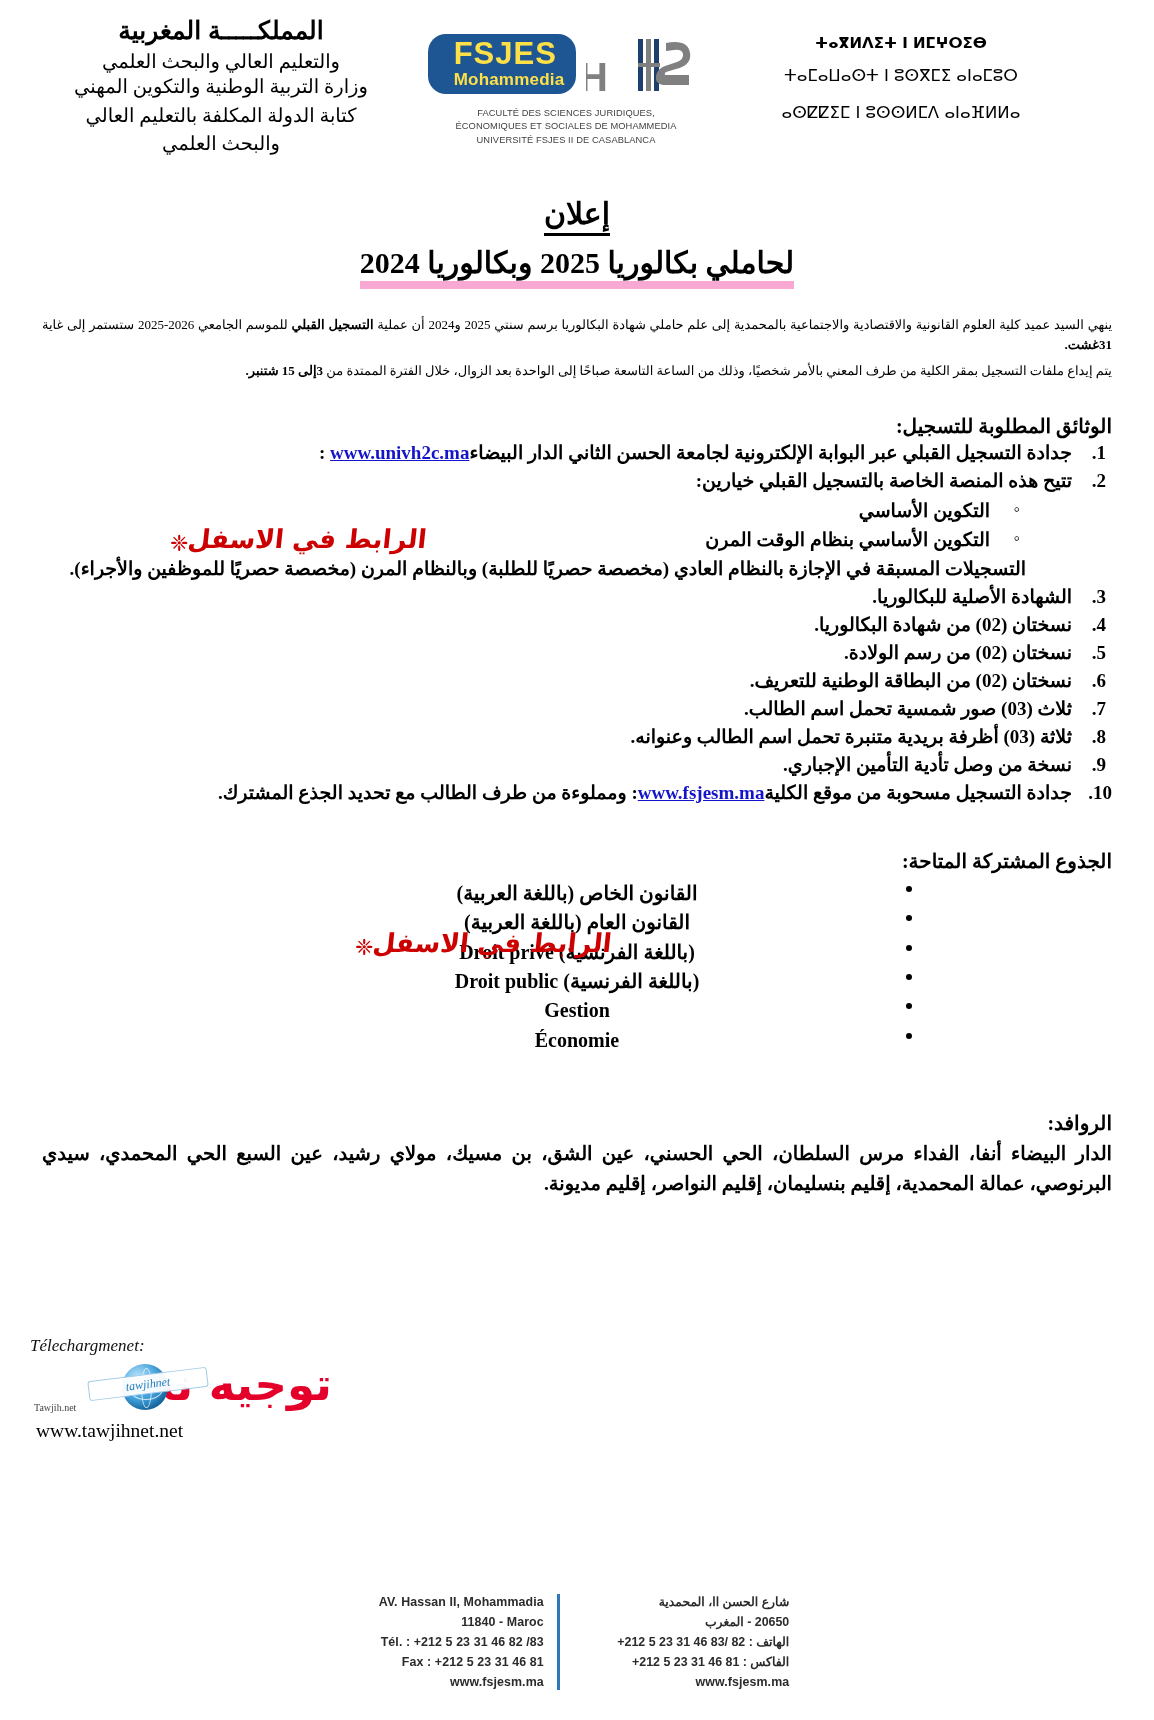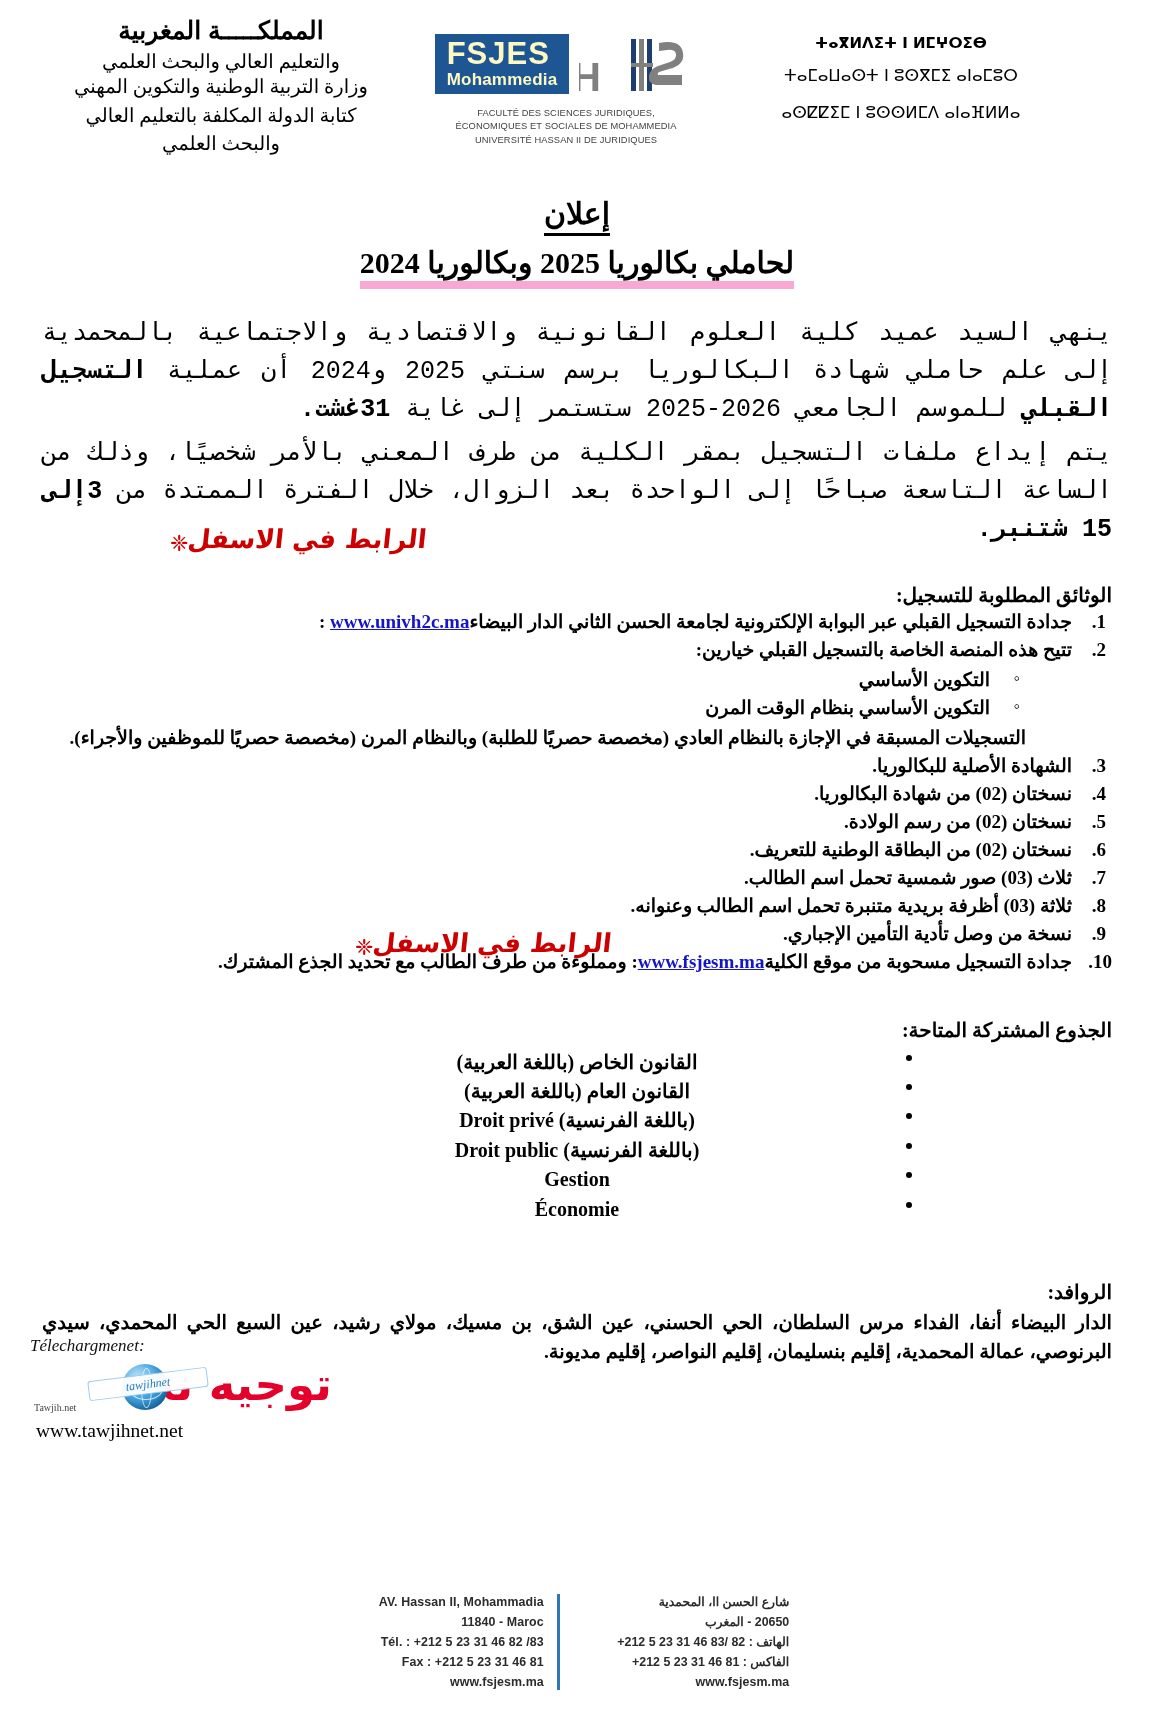--- a/index.html
+++ b/index.html
@@ -20,22 +20,22 @@
   .hdr-ar .kingdom { font-size: 25px; font-weight: bold; letter-spacing: 0px;
                      font-family: "Liberation Sans", sans-serif; margin-bottom: 4px; }
   .hdr-ar .ministry { font-size: 19.5px; line-height: 1.30; font-weight: 400; }
   .hdr-ar .secretariat { font-size: 19.5px; line-height: 1.30; margin-top: 3px; }
 
   .hdr-logo { width: 300px; display: flex; flex-direction: column; align-items: center;
               padding-top: 18px; }
   .logo-row { display: flex; align-items: center; height: 68px; }
   .uh2 { display: flex; align-items: flex-end; height: 62px; margin-left: 10px; position: relative; }
   .uh2 svg { display: block; }
-  .fsjes-box { background: #1d5693; color: #fef9c3; padding: 4px 12px 6px 12px;
-               font-family: "Liberation Sans", sans-serif; line-height: 1; text-align: left; }
+  .fsjes-box { background: #1d5693; color: #fde047; padding: 4px 12px 6px 26px;
+               font-family: "Liberation Sans", sans-serif; line-height: 1; text-align: left; border-radius: 18px; }
   .fsjes-box .l1 { font-size: 31px; font-weight: bold; letter-spacing: 1px; }
   .fsjes-box .l2 { font-size: 17px; font-weight: bold; letter-spacing: .2px; margin-top: 2px; }
   .logo-sub { text-align: center; font-family: "Liberation Sans", sans-serif;
               font-size: 9.3px; color: #3f3f3f; line-height: 1.45; margin-top: 9px;
               letter-spacing: .1px; direction: ltr; }
 
   .hdr-tif { width: 370px; text-align: center; direction: ltr; padding-top: 22px;
              font-family: "DejaVu Sans", sans-serif; color: #000; }
   .hdr-tif .t1 { font-size: 15px; font-weight: bold; letter-spacing: 0px; }
   .hdr-tif .t2 { font-size: 16.5px; margin-top: 14px; letter-spacing: 0px; }
@@ -43,21 +43,21 @@
 
   
   .title-block { text-align: center; margin-top: 24px; direction: rtl; }
   .title-main { font-size: 30px; font-weight: bold; display: inline-block;
                 border-bottom: 3px solid #000; padding-bottom: 1px; line-height: 1.2; }
   .title-sub { font-size: 30px; font-weight: bold; margin-top: 9px;
                border-bottom: 8px solid #f9a8d4; display: inline-block; padding-bottom: 1px; }
 
   
   .body-wrap { padding: 0 42px; direction: rtl; }
-  .para { font-size: 25px; line-height: 1.52; text-align: justify; margin-top: 26px; font-family: Liberation Mono, monospace; }
+  .para { font-size: 13px; line-height: 1.52; text-align: justify; margin-top: 26px; }
   .para.p2 { margin-top: 6px; }
   .b { font-weight: bold; }
 
   .sec-title { font-size: 20px; font-weight: bold; margin-top: 34px; text-align: right; }
 
   ol.docs { list-style: none; counter-reset: d; margin-top: 2px; padding: 0; }
   ol.docs > li { counter-increment: d; font-size: 19px; font-weight: bold;
                  line-height: 1.42; position: relative; padding-right: 40px;
                  margin-top: 1px; text-align: right; }
   ol.docs > li::before { content: counter(d) "."; position: absolute; right: 6px;
@@ -168,21 +168,21 @@
           </svg>
         </div>
         <div class="fsjes-box">
           <div class="l1">FSJES</div>
           <div class="l2">Mohammedia</div>
         </div>
       </div>
       <div class="logo-sub">
         <div>FACULTÉ DES SCIENCES JURIDIQUES,</div>
         <div>ÉCONOMIQUES ET SOCIALES DE MOHAMMEDIA</div>
-        <div>UNIVERSITÉ HASSAN II DE JURIDIQUES</div>
+        <div>UNIVERSITÉ FSJES II DE CASABLANCA</div>
       </div>
     </div>
 
     <div class="hdr-tif">
       <div class="t1">ⵜⴰⴳⵍⴷⵉⵜ ⵏ ⵍⵎⵖⵔⵉⴱ</div>
       <div class="t2">ⵜⴰⵎⴰⵡⴰⵙⵜ ⵏ ⵓⵙⴳⵎⵉ ⴰⵏⴰⵎⵓⵔ</div>
       <div class="t3">ⴰⵙⵇⵇⵉⵎ ⵏ ⵓⵙⵙⵍⵎⴷ ⴰⵏⴰⴼⵍⵍⴰ</div>
     </div>
   </div>
 

